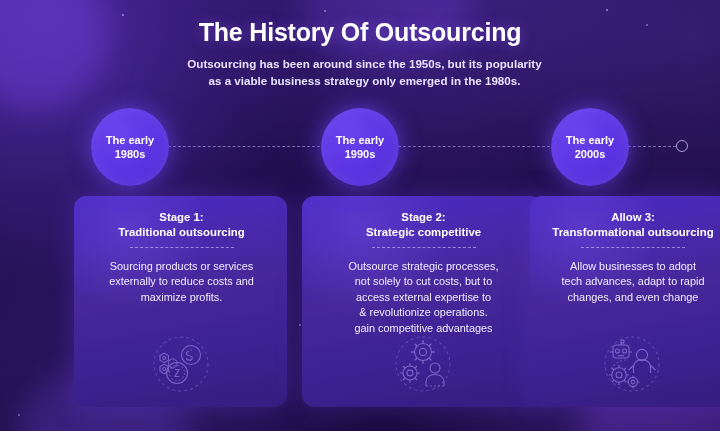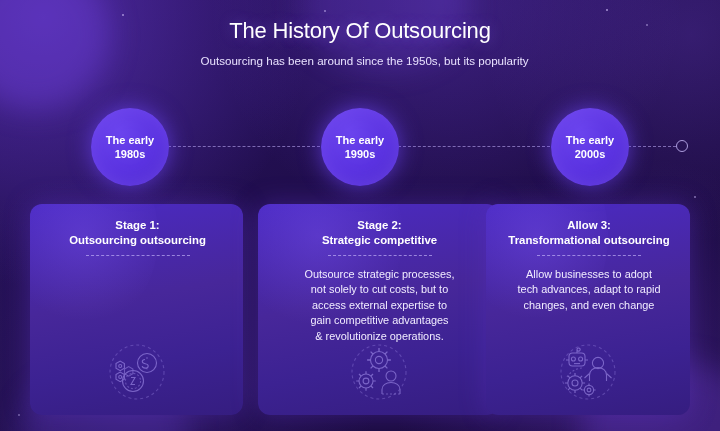--- a/index.html
+++ b/index.html
@@ -42,32 +42,32 @@
   
   .header {
     position: absolute;
     left: 0;
     top: 18px;
     width: 720px;
     text-align: center;
     z-index: 5;
   }
   .title {
-    font-size: 22px;
-    font-weight: normal;
+    font-size: 25px;
+    font-weight: bold;
     color: #ffffff;
     letter-spacing: -0.2px;
     text-shadow: 0 0 14px rgba(150,110,255,0.45);
   }
   .subtitle {
     margin-top: 9px;
     font-size: 11.6px;
     line-height: 16.5px;
     color: #e9e2ff;
-    font-weight: 400;
+    font-weight: 700;
     padding-left: 9px;
   }
 
   
   .timeline {
     position: absolute;
     left: 0;
     top: 108px;
     width: 580px;
     height: 80px;
@@ -110,27 +110,28 @@
   .cards {
     position: absolute;
     left: 0;
     top: 196px;
     width: 720px;
     height: 212px;
     z-index: 3;
   }
   .card {
     position: absolute;
-    top: 8px;
+    top: 0;
     height: 211px;
     border-radius: 12px;
     background: linear-gradient(170deg, #4b2ac4 0%, #47279a 45%, #3c2292 72%, #351d80 100%);
     box-shadow: 0 0 26px rgba(88,48,190,0.45);
     overflow: hidden;
     padding: 14px 10px 0 12px;
+    margin-left: 44px;
   }
   .card::after {
     content: "";
     position: absolute;
     left: -10%;
     top: -30%;
     width: 70%;
     height: 90%;
     border-radius: 50%;
     background: radial-gradient(circle, rgba(135,95,255,0.28) 0%, rgba(135,95,255,0) 70%);
@@ -191,20 +192,21 @@
   <div class="spark" style="left:646px; top:24px;  width:1.5px; height:1.5px; opacity:.45;"></div>
   <div class="spark" style="left:299px; top:324px; width:2px;   height:2px;   opacity:.6;"></div>
   <div class="spark" style="left:437px; top:204px; width:1.8px; height:1.8px; opacity:.55;"></div>
   <div class="spark" style="left:694px; top:196px; width:1.5px; height:1.5px; opacity:.5;"></div>
   <div class="spark" style="left:18px;  top:414px; width:2px;   height:2px;   opacity:.45;"></div>
 
   <div class="header">
     <div class="title">The History Of Outsourcing</div>
     <div class="subtitle">
       <div>Outsourcing has been around since the 1950s, but its popularity</div>
+      <div>as a viable business strategy only emerged in the 1980s.</div>
     </div>
   </div>
 
   <div class="timeline">
     <div class="tl-line" style="left:168px; width:152px;"></div>
     <div class="tl-line" style="left:398px; width:152px;"></div>
     <div class="tl-line" style="left:628px; width:48px;"></div>
 
     <div class="tl-node" style="left:91px;">
       <div>
@@ -228,23 +230,28 @@
     </div>
 
     <div class="tl-endcap" style="left:676px;"></div>
   </div>
 
   <div class="cards">
 
     <div class="card" style="left:30px; width:213px;">
       <div class="card-heading">
         <div>Stage 1:</div>
-        <div>Outsourcing outsourcing</div>
+        <div>Traditional outsourcing</div>
       </div>
       <div class="card-divider"></div>
+      <div class="card-body">
+        <div>Sourcing products or  services</div>
+        <div>externally to reduce costs and</div>
+        <div>maximize profits.</div>
+      </div>
       <div class="card-icon">
         <svg viewBox="0 0 74 62" fill="none" stroke="#b9a6ff" stroke-width="1.1">
           <circle cx="37" cy="31" r="27" stroke-dasharray="3 3" opacity=".55"></circle>
           <circle cx="47" cy="22" r="9.5"></circle>
           <path d="M45 18.5c-1.6 0-2.7.9-2.7 2.1s1 1.8 2.9 2.1c1.9.3 3 1 3 2.2 0 1.3-1.2 2.2-3 2.2-1.6 0-2.8-.7-3-1.9M47 16.2v1.6M47 26.6v1.6"></path>
           <circle cx="33" cy="40" r="10.5"></circle>
           <circle cx="33" cy="40" r="7.6" stroke-dasharray="2 2" opacity=".7"></circle>
           <path d="M31 36.5h4l-4 7h4"></path>
           <path d="M16 22.5l4.2-2.4 4.2 2.4v4.8l-4.2 2.4-4.2-2.4z"></path>
           <path d="M16 33.5l4.2-2.4 4.2 2.4v4.8l-4.2 2.4-4.2-2.4z"></path>
@@ -258,22 +265,22 @@
     <div class="card" style="left:258px; width:241px;">
       <div class="card-heading">
         <div>Stage 2:</div>
         <div>Strategic competitive</div>
       </div>
       <div class="card-divider"></div>
       <div class="card-body">
         <div>Outsource strategic processes,</div>
         <div>not solely to cut costs, but to</div>
         <div>access external expertise to</div>
+        <div>&amp; revolutionize operations.</div>
         <div>gain competitive advantages</div>
-        <div>&amp; revolutionize operations.</div>
       </div>
       <div class="card-icon">
         <svg viewBox="0 0 74 62" fill="none" stroke="#b9a6ff" stroke-width="1.1">
           <circle cx="37" cy="31" r="27" stroke-dasharray="3 3" opacity=".55"></circle>
           <g transform="translate(37,19)">
             <circle r="8.5"></circle>
             <circle r="3.6"></circle>
             <g stroke-width="1.3">
               <path d="M0 -8.5v-3.4M0 8.5v3.4M-8.5 0h-3.4M8.5 0h3.4M-6 -6l-2.4-2.4M6 6l2.4 2.4M6 -6l2.4-2.4M-6 6l-2.4 2.4"></path>
             </g>

